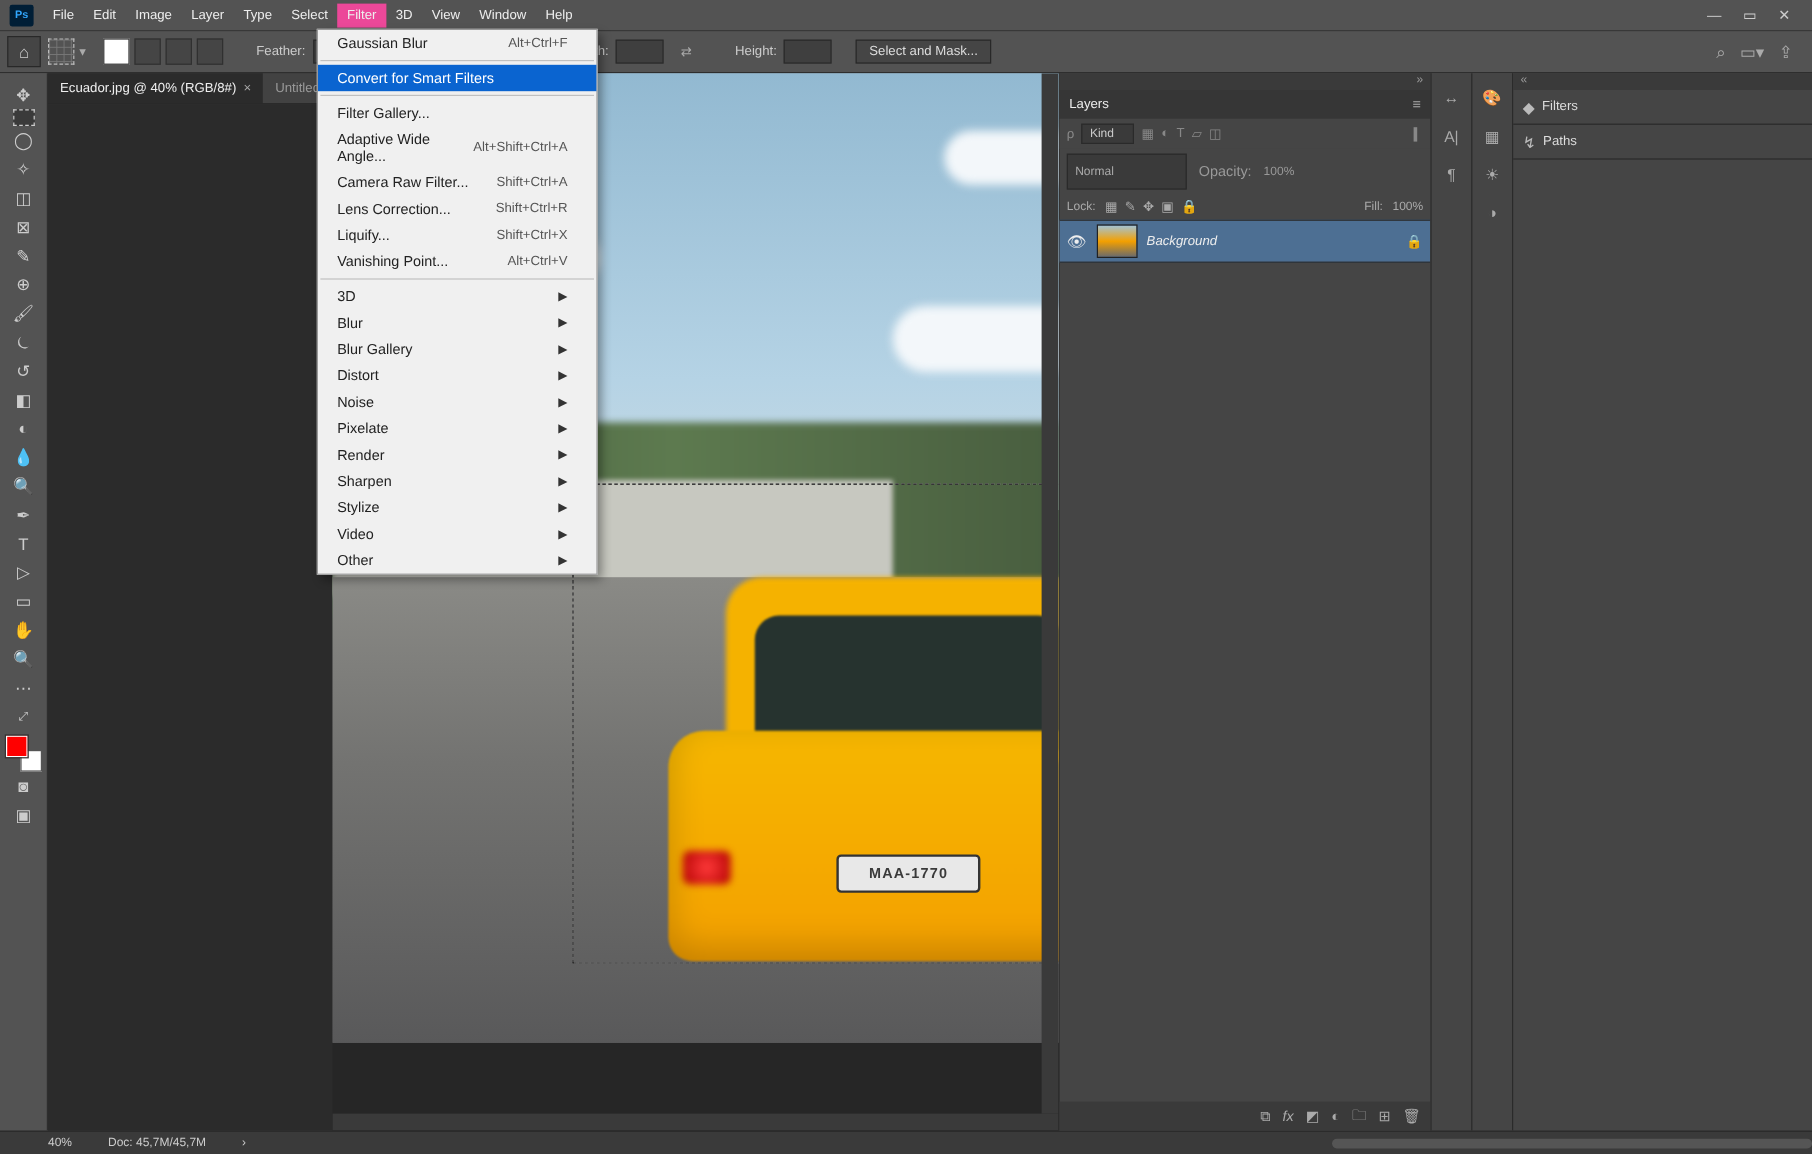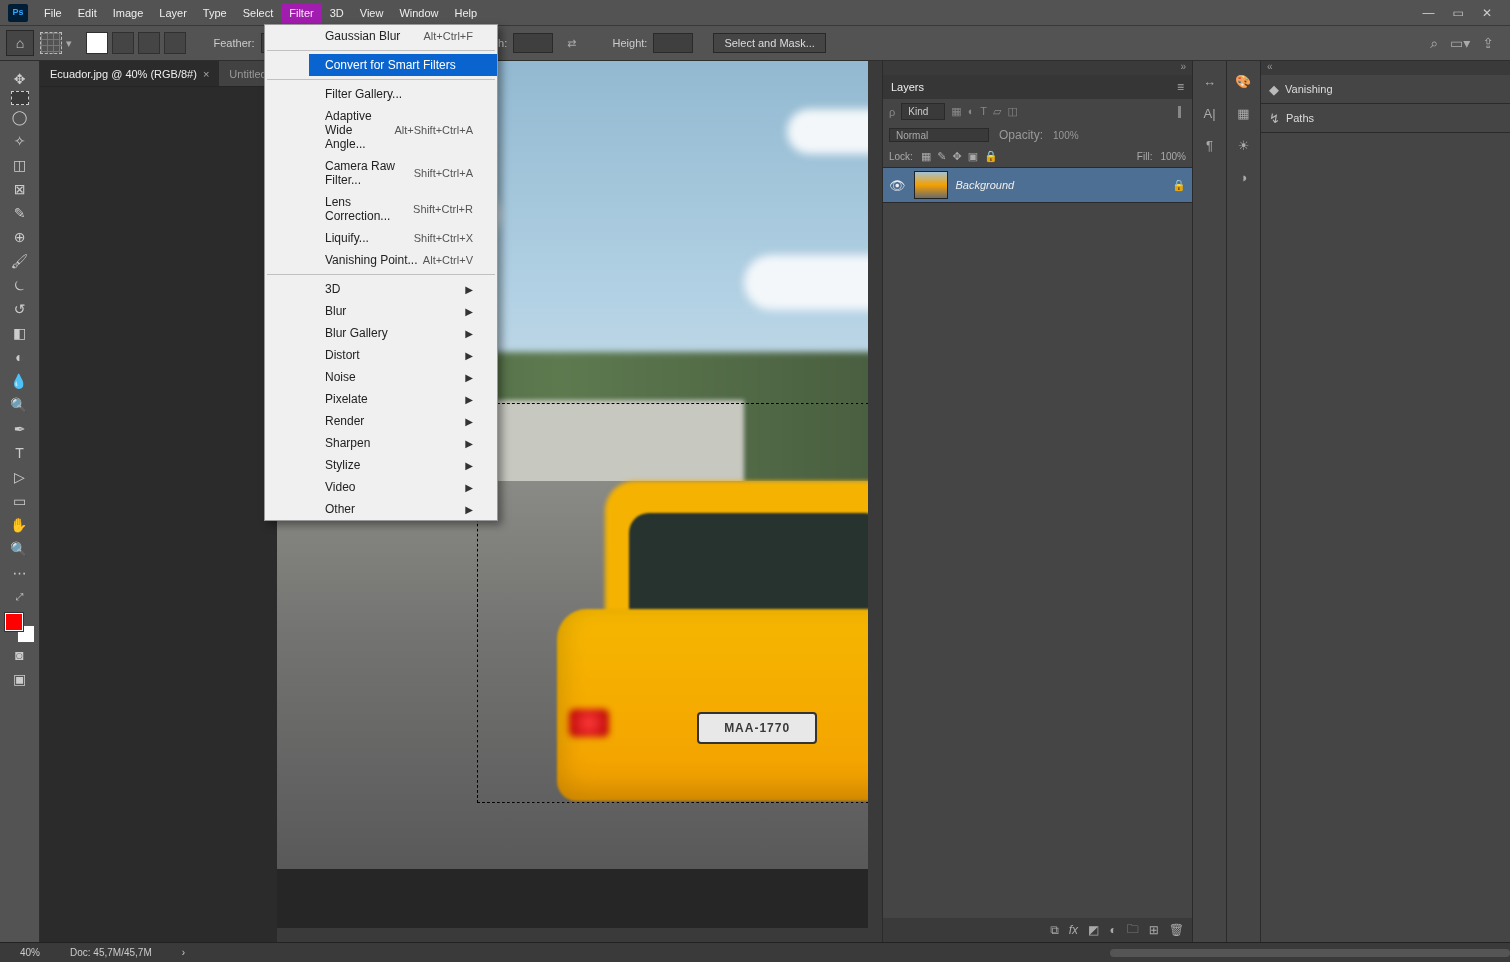--- a/index.html
+++ b/index.html
@@ -1,20 +1,20 @@
 <!DOCTYPE html>
 <html><head>
 <meta charset="utf-8">
 <style>
   * { margin: 0; padding: 0; box-sizing: border-box; font-family: "Segoe UI", Tahoma, sans-serif; user-select: none; }
   body { background: #535353; width: 1510px; height: 962px; overflow: hidden; color: #ccc; font-size: 11px; }
   .topbar { background: #535353; height: 25px; display: flex; align-items: center; justify-content: flex-end; }
   .ps-icon { width: 20px; height: 18px; background: #001e36; color: #31a8ff; font-size: 9px; font-weight: bold; text-align: center; line-height: 17px; margin: 0 8px; border-radius: 2px; }
   .menu-item { padding: 4px 8px; color: #eee; cursor: default; }
-  .menu-item.active { background: #a21caf; }
+  .menu-item.active { background: #ec4899; }
   .window-controls { margin-left: auto; display: flex; gap: 18px; padding-right: 18px; color: #ccc; font-size: 12px; }
 
   .optionsbar { background: #535353; height: 36px; border-top: 1px solid #383838; border-bottom: 1px solid #2e2e2e; display: flex; align-items: center; padding: 0 6px; gap: 6px; }
   .home-btn { width: 28px; height: 26px; border: 1px solid #282828; background: #454545; display: flex; align-items: center; justify-content: center; font-size: 14px; }
   .opt-group { display: flex; align-items: center; gap: 4px; }
   .opt-btn { width: 22px; height: 22px; border: 1px solid #303030; background: #454545; }
   .opt-label { color: #ccc; margin-left: 22px; }
   .opt-input { width: 40px; height: 20px; background: #3f3f3f; border: 1px solid #2a2a2a; color: #999; padding: 0 4px; }
   .select-mask { margin-left: 14px; background: #454545; border: 1px solid #282828; padding: 3px 10px; color: #ddd; font-size: 11px; }
   .right-opt { margin-left: auto; display: flex; gap: 12px; align-items: center; padding-right: 10px; }
@@ -58,45 +58,45 @@
   .panel-dock-left { flex: 1; display: flex; flex-direction: column; border-left: 1px solid #2a2a2a; }
   .panel-collapse { height: 14px; text-align: right; color: #999; background: #3a3a3a; padding-right: 6px; font-size: 10px; }
   .panel-head { background: #363636; height: 24px; display: flex; align-items: center; padding: 0 8px; justify-content: center; }
   .panel-tab { color: #eee; font-size: 11px; }
   .panel-menu { margin-left: auto; font-size: 12px; color: #aaa; }
   .layer-filter { background: #454545; padding: 4px 6px; display: flex; align-items: center; gap: 6px; }
   .lf-select { background: #3a3a3a; border: 1px solid #2a2a2a; padding: 2px 16px 2px 6px; color: #ccc; font-size: 10px; position: relative; }
   .lf-icons { display: flex; gap: 6px; font-size: 11px; color: #888; }
   .lf-toggle { margin-left: auto; width: 8px; height: 12px; border-left: 3px solid #888; }
   .blend-row { display: flex; padding: 4px 6px; gap: 10px; align-items: center; }
-  .blend-sel { background: #3a3a3a; border: 1px solid #2a2a2a; width: 100px; height: 14px; padding: 0 6px; color: #aaa; font-size: 10px; display: flex; align-items: center; }
+  .blend-sel { background: #3a3a3a; border: 1px solid #2a2a2a; width: 100px; height: 30px; padding: 0 6px; color: #aaa; font-size: 10px; display: flex; align-items: center; }
   .lock-row { display: flex; padding: 4px 6px; gap: 8px; align-items: center; font-size: 10px; color: #aaa; }
   .lock-icons { display: flex; gap: 6px; font-size: 11px; }
   .layer-row { display: flex; align-items: center; height: 36px; background: #5a6a7a33; border-top: 1px solid #2a2a2a; border-bottom: 1px solid #2a2a2a; padding: 0 6px; gap: 8px; }
   .layer-row.selected { background: #4d6f93; }
   .eye { font-size: 13px; color: #eee; }
   .thumb { width: 34px; height: 28px; background: linear-gradient(#a4c3d4 0%, #f4a000 50%, #6b6b6b 100%); border: 1px solid #222; }
   .layer-name { font-style: italic; color: #eee; }
   .lock-ic { margin-left: auto; font-size: 11px; color: #d0d0d0; }
   .layer-footer { margin-top: auto; height: 24px; background: #3a3a3a; display: flex; align-items: center; justify-content: flex-end; gap: 10px; padding: 0 8px; font-size: 12px; color: #aaa; }
 
   .mini-panel-col { width: 34px; background: #454545; border-left: 1px solid #2a2a2a; display: flex; flex-direction: column; align-items: center; padding-top: 10px; gap: 10px; }
   .mini-btn { width: 22px; height: 22px; color: #aaa; font-size: 13px; text-align: center; line-height: 22px; }
 
   .side-panels { width: 250px; background: #454545; border-left: 1px solid #2a2a2a; display: flex; flex-direction: column; }
   .side-tab-block { border-bottom: 1px solid #2a2a2a; }
   .side-tab { height: 28px; display: flex; align-items: center; gap: 6px; padding: 0 8px; color: #ddd; font-size: 11px; }
   .side-tab .ic { font-size: 13px; color: #bbb; }
 
-  .statusbar { height: 20px; background: #3a3a3a; border-top: 1px solid #222; display: flex; align-items: center; font-size: 10px; color: #ccc; padding-left: 20px; gap: 30px; }
+  .statusbar { height: 20px; background: #3a3a3a; border-top: 1px solid #222; display: flex; align-items: center; font-size: 10px; color: #ccc; padding-left: 40px; gap: 30px; }
   .status-right { margin-left: auto; padding-right: 10px; }
 
   
   .dropdown { position: absolute; top: 24px; left: 264px; width: 234px; background: #f0f0f0; border: 1px solid #999; box-shadow: 4px 4px 8px rgba(0,0,0,.4); z-index: 1000; font-size: 12px; color: #222; }
-  .dd-item { display: flex; padding: 4px 24px 4px 16px; align-items: center; margin-left: 44px; }
+  .dd-item { display: flex; padding: 4px 24px 4px 16px; align-items: center; }
   .dd-item.selected { background: #0a64d0; color: #fff; }
   .dd-label { flex: 1; }
   .dd-shortcut { color: #555; font-size: 11px; }
   .dd-sep { height: 1px; background: #c0c0c0; margin: 3px 2px; }
   .dd-arrow { font-size: 10px; color: #333; }
 </style>
 </head>
 <body>
 
 <div class="topbar">
@@ -282,21 +282,21 @@
     <div class="mini-btn">▦</div>
     <div class="mini-btn">☀</div>
     <div class="mini-btn">◑</div>
   </div>
 
   <div class="side-panels">
     <div class="panel-collapse" style="text-align:left;padding-left:6px;">«</div>
     <div class="side-tab-block">
       <div class="side-tab">
         <span class="ic">◆</span>
-        <span>Vanishing</span>
+        <span>Filters</span>
       </div>
     </div>
     <div class="side-tab-block">
       <div class="side-tab">
         <span class="ic">↯</span>
         <span>Paths</span>
       </div>
     </div>
   </div>
 </div>

